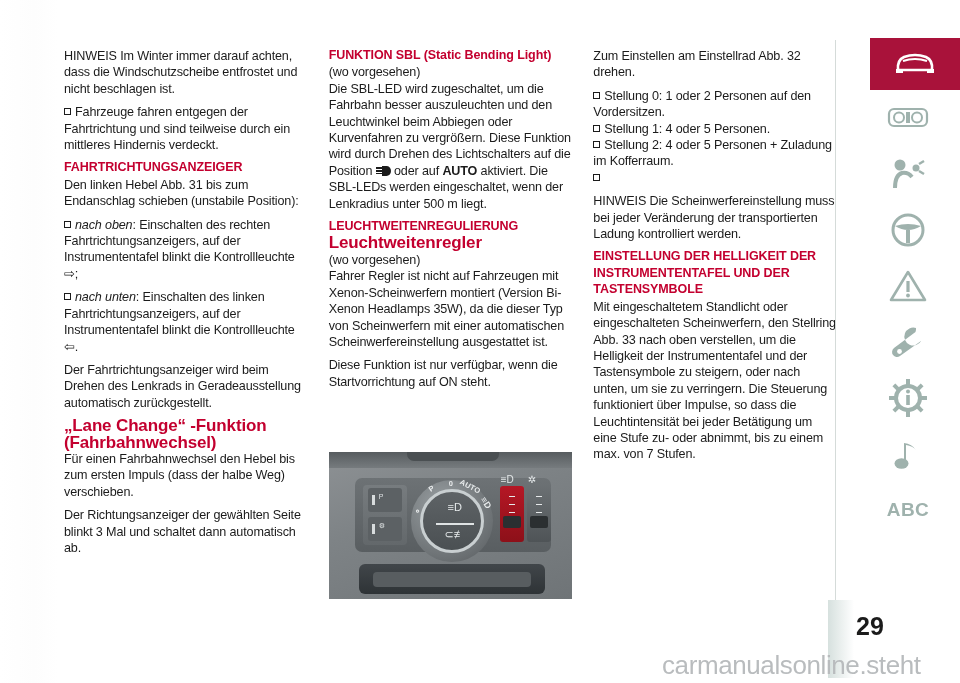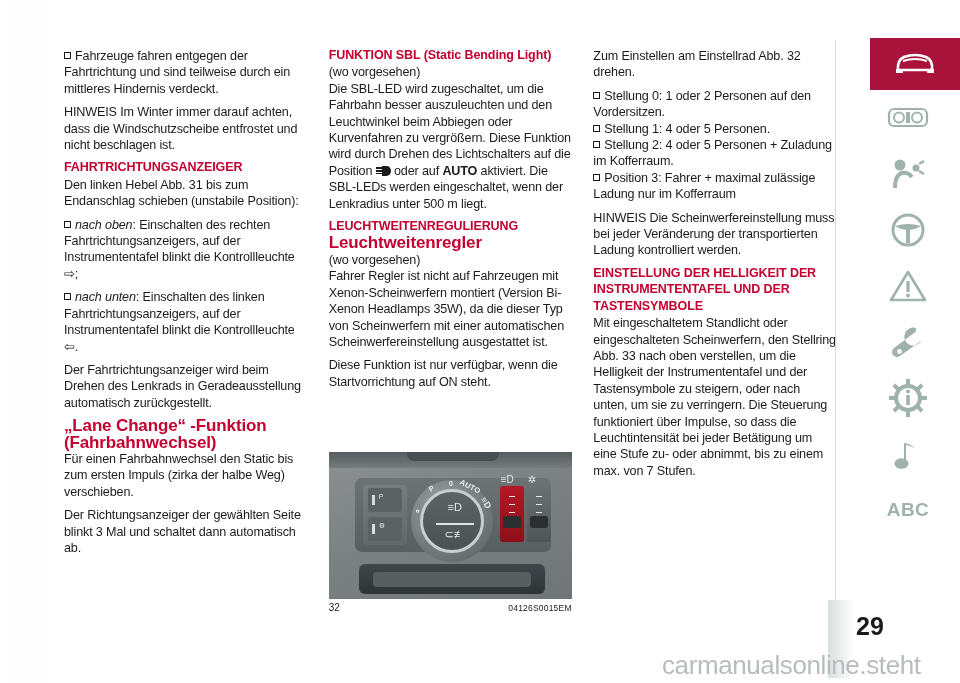--- a/index.html
+++ b/index.html
@@ -257,38 +257,38 @@
 </head>
 <body>
 
 <div class="page">
 
   <div class="gutter-left"></div>
 
   <div class="columns">
 
     <div class="col">
+      <p>HINWEIS Im Winter immer darauf achten, dass die Windschutzscheibe entfrostet und nicht beschlagen ist.</p>
       <p>
         <span class="sq"></span><span>Fahrzeuge fahren entgegen der Fahrtrichtung und sind teilweise durch ein mittleres Hindernis verdeckt.</span>
       </p>
-      <p>HINWEIS Im Winter immer darauf achten, dass die Windschutzscheibe entfrostet und nicht beschlagen ist.</p>
       <h3 class="red">FAHRTRICHTUNGSANZEIGER</h3>
       <p>Den linken Hebel Abb. 31 bis zum Endanschlag schieben (unstabile Position):</p>
       <p>
         <span class="sq"></span><span class="it">nach oben</span><span>: Einschalten des rechten Fahrtrichtungsanzeigers, auf der Instrumententafel blinkt die Kontrollleuchte</span>
         <span class="arrow">⇨</span><span>;</span>
       </p>
       <p>
         <span class="sq"></span><span class="it">nach unten</span><span>: Einschalten des linken Fahrtrichtungsanzeigers, auf der Instrumententafel blinkt die Kontrollleuchte</span>
         <span class="arrow">⇦</span><span>.</span>
       </p>
       <p>Der Fahrtrichtungsanzeiger wird beim Drehen des Lenkrads in Geradeausstellung automatisch zurückgestellt.</p>
       <h4 class="red">„Lane Change“ -Funktion</h4>
       <h4 class="red">(Fahrbahnwechsel)</h4>
-      <p>Für einen Fahrbahnwechsel den Static bis zum ersten Impuls (zirka der halbe Weg) verschieben.</p>
+      <p>Für einen Fahrbahnwechsel den Hebel bis zum ersten Impuls (dass der halbe Weg) verschieben.</p>
       <p>Der Richtungsanzeiger der gewählten Seite blinkt 3 Mal und schaltet dann automatisch ab.</p>
     </div>
 
     <div class="col">
       <h3 class="red">FUNKTION SBL (Static Bending Light)</h3>
       <p class="tight">(wo vorgesehen)</p>
       <p>
         <span>Die SBL-LED wird zugeschaltet, um die Fahrbahn besser auszuleuchten und den Leuchtwinkel beim Abbiegen oder Kurvenfahren zu vergrößern. Diese Funktion wird durch Drehen des Lichtschalters auf die Position</span>
         <span class="lowbeam">
           <span class="dome"></span><span class="ray r1"></span><span class="ray r2"></span><span class="ray r3"></span>
@@ -339,40 +339,36 @@
             <div class="sl-icon sl-i2">✲</div>
             <div class="slider dark">
               <div class="tick" style="top:10px"></div>
               <div class="tick" style="top:18px"></div>
               <div class="tick" style="top:26px"></div>
               <div class="knob"></div>
             </div>
           </div>
           <div class="vent"></div>
         </div>
-        <div class="fig-caption">
-          <span>32</span>
-          <span class="fig-code">04126S0015EM</span>
-        </div>
       </div>
     </div>
 
     <div class="col">
       <p>Zum Einstellen am Einstellrad Abb. 32 drehen.</p>
       <p class="tight">
         <span class="sq"></span><span>Stellung 0: 1 oder 2 Personen auf den Vordersitzen.</span>
       </p>
       <p class="tight">
         <span class="sq"></span><span>Stellung 1: 4 oder 5 Personen.</span>
       </p>
       <p class="tight">
         <span class="sq"></span><span>Stellung 2: 4 oder 5 Personen + Zuladung im Kofferraum.</span>
       </p>
       <p>
-        <span class="sq"></span><span>Position 3: Fahrer + maximal zulässige Ladung nur im Kofferraum</span>
+        <span class="sq"></span>
       </p>
       <p>HINWEIS Die Scheinwerfereinstellung muss bei jeder Veränderung der transportierten Ladung kontrolliert werden.</p>
       <h3 class="red">EINSTELLUNG DER HELLIGKEIT DER</h3>
       <h3 class="red">INSTRUMENTENTAFEL UND DER</h3>
       <h3 class="red">TASTENSYMBOLE</h3>
       <p>Mit eingeschaltetem Standlicht oder eingeschalteten Scheinwerfern, den Stellring Abb. 33 nach oben verstellen, um die Helligkeit der Instrumententafel und der Tastensymbole zu steigern, oder nach unten, um sie zu verringern. Die Steuerung funktioniert über Impulse, so dass die Leuchtintensität bei jeder Betätigung um eine Stufe zu- oder abnimmt, bis zu einem max. von 7 Stufen.</p>
     </div>
 
   </div>
 

